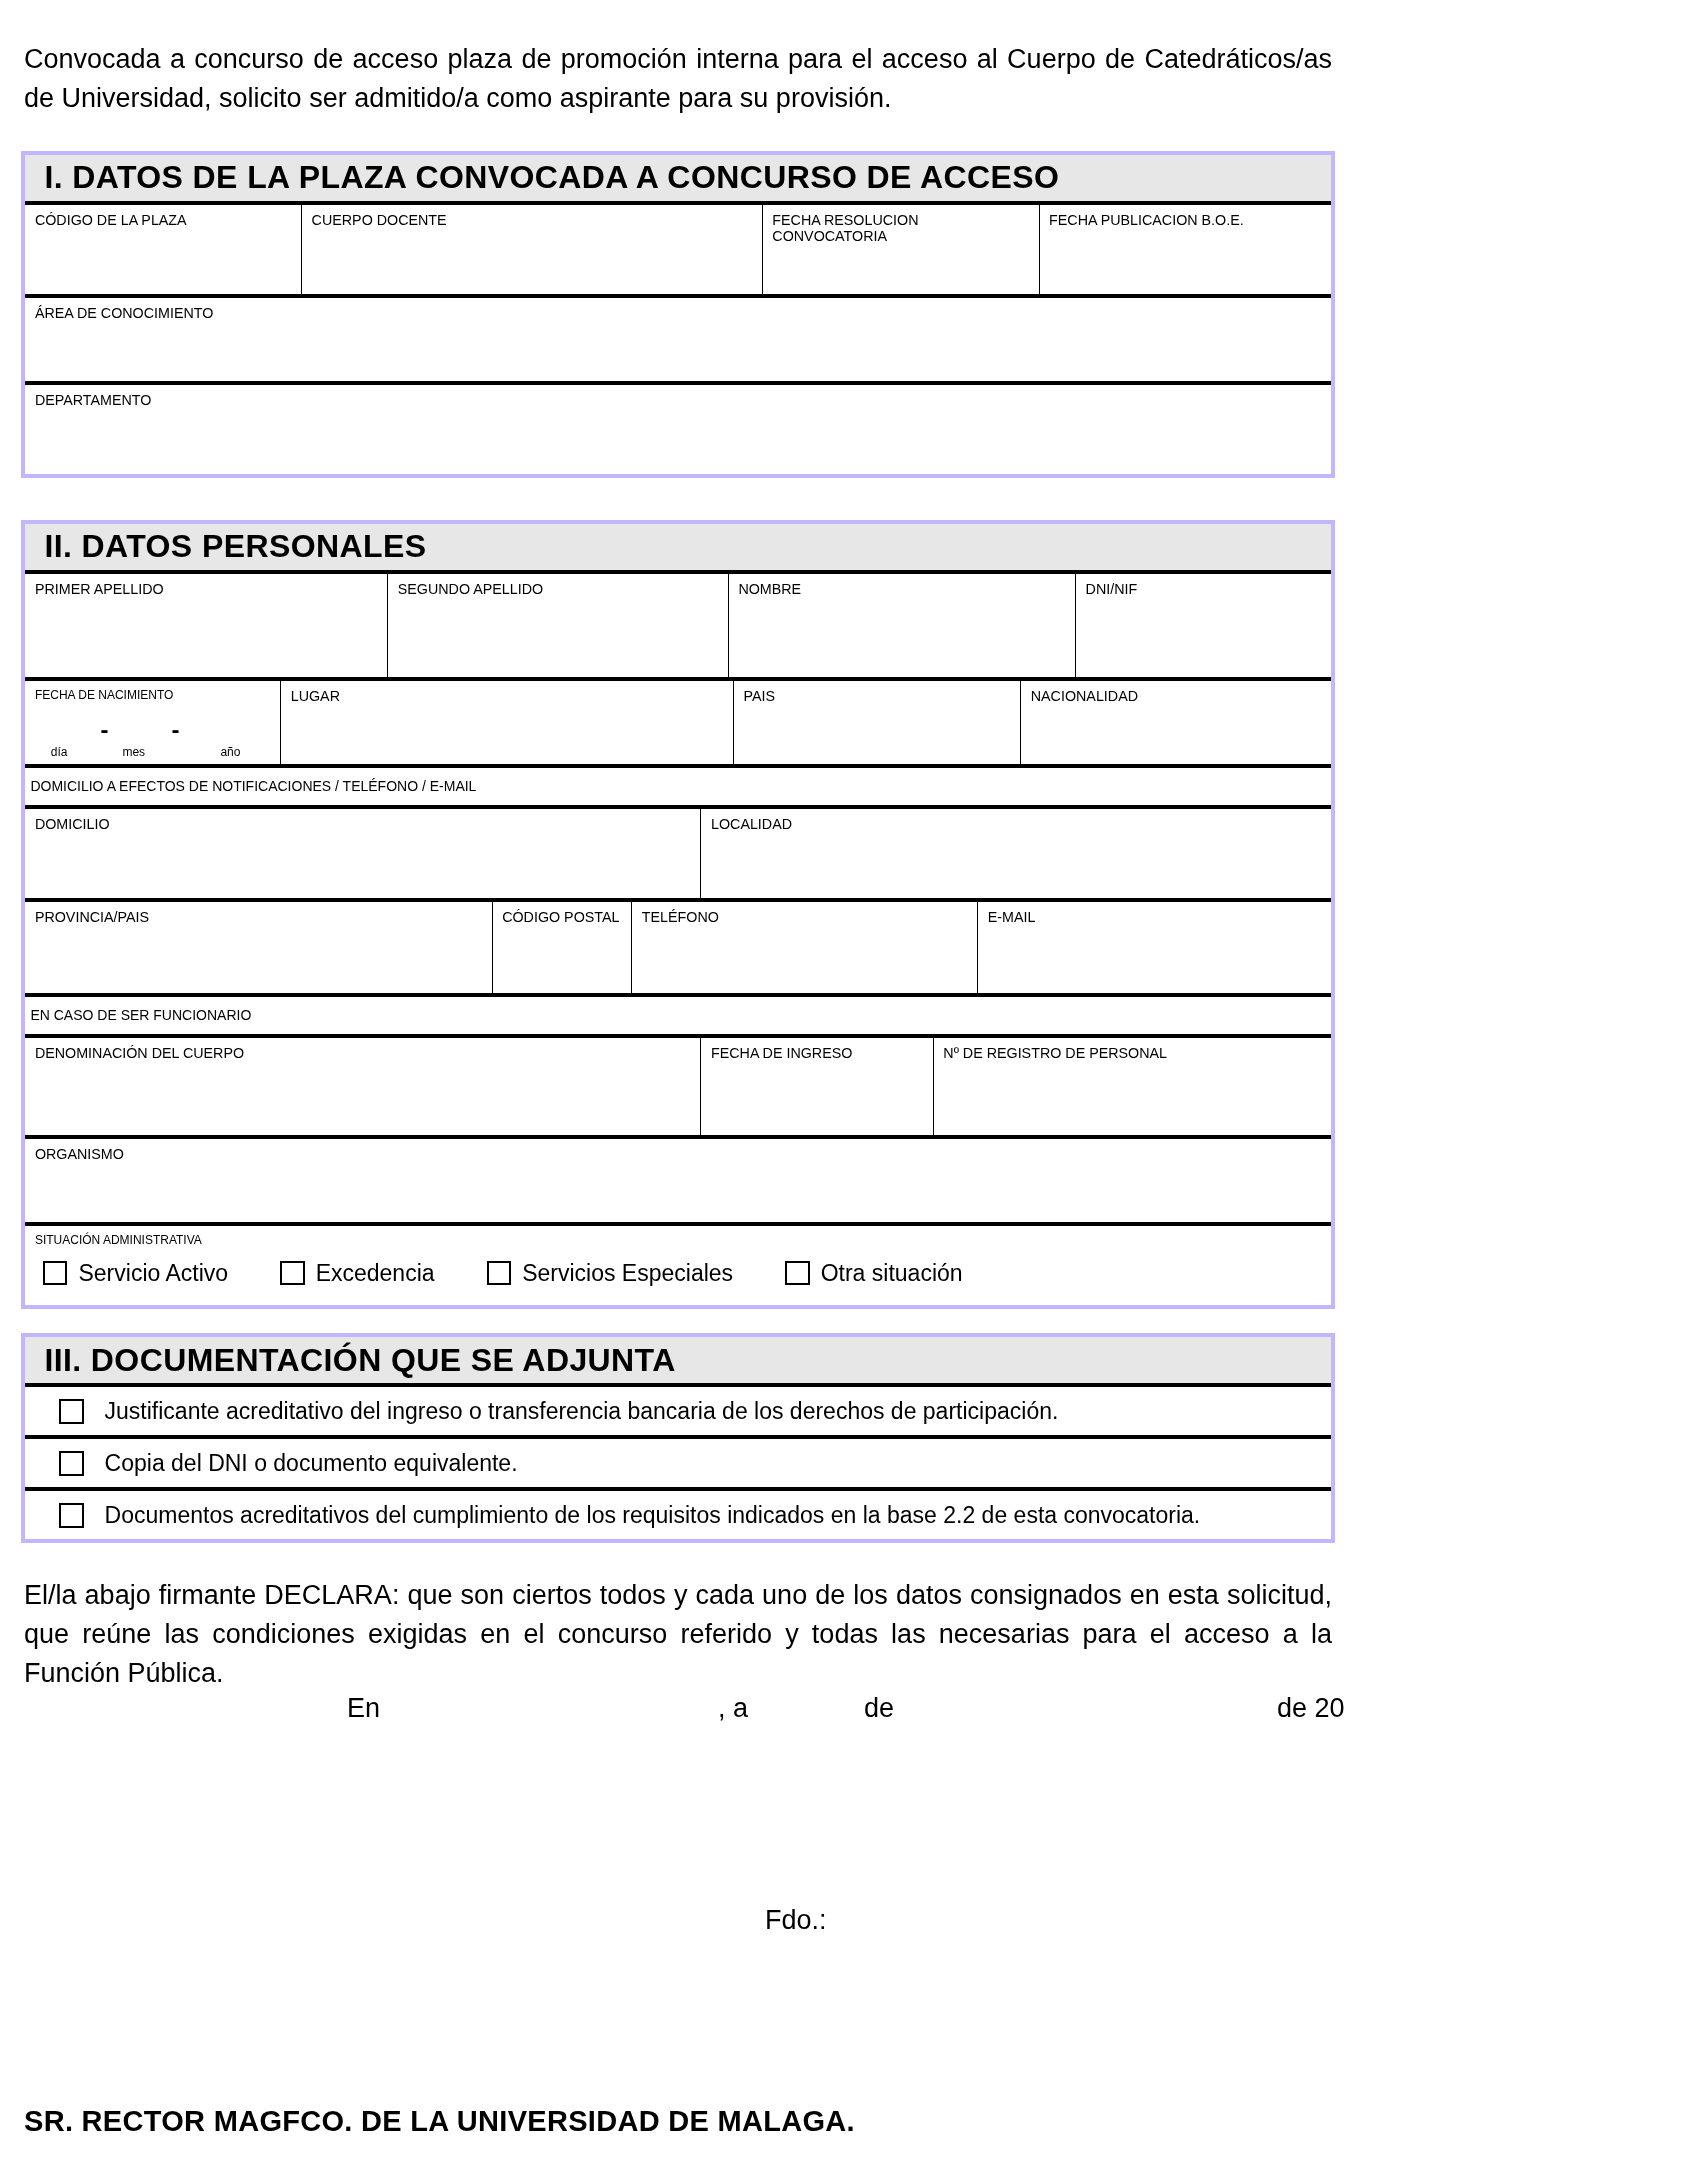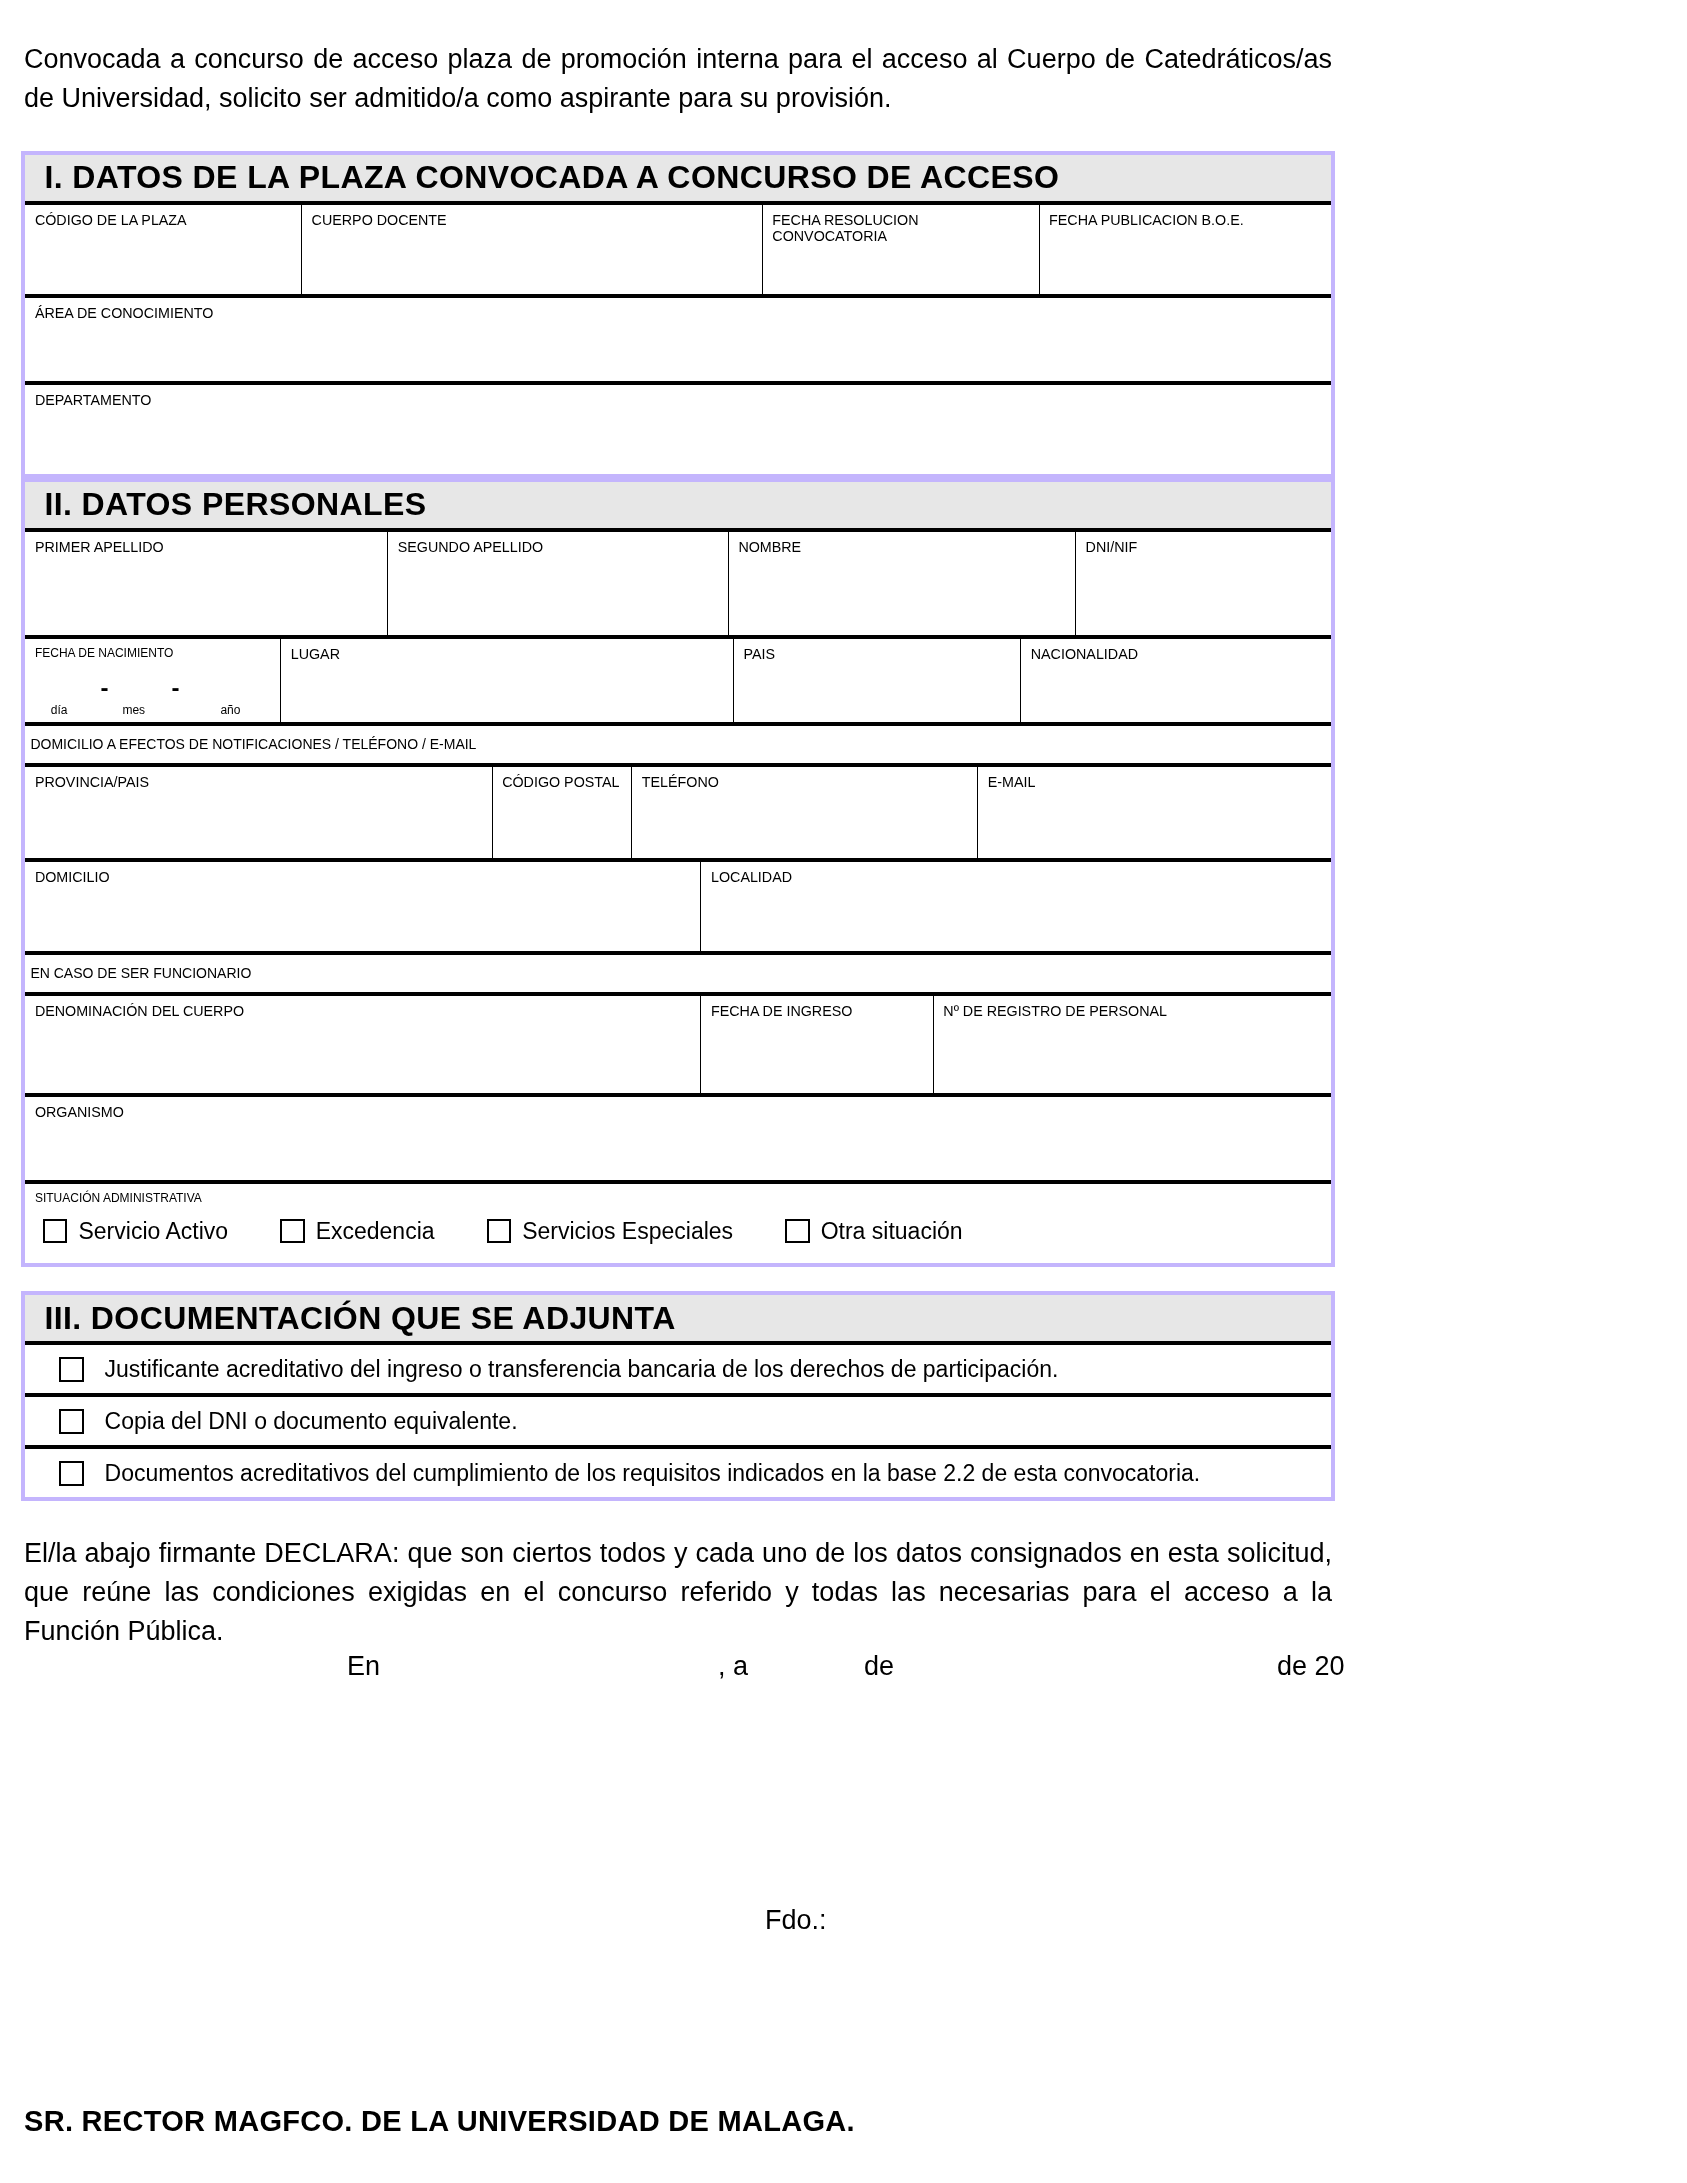--- a/index.html
+++ b/index.html
@@ -17,21 +17,21 @@
   }
   .intro{padding-top:40px;}
   .declaration{margin-top:33px;}
 
   .sec{
     margin:0 21.4px;
     border:4px solid #c4b5fd;
     background:#fff;
   }
   .sec1{margin-top:33px;}
-  .sec2{}
+  .sec2{margin-top:42px;}
   .sec3{margin-top:24.6px;}
   .sec-title{
     background:#e7e7e7;
     border-bottom:4px solid #000;
     height:46px;
     display:flex;align-items:center;
     padding-left:19px;
     font-size:32px;font-weight:bold;
     letter-spacing:0.4px;
   }
@@ -204,41 +204,41 @@
       <div class="cell c3">
         <span class="lbl">PAIS</span>
       </div>
       <div class="cell c4">
         <span class="lbl">NACIONALIDAD</span>
       </div>
     </div>
 
     <div class="subhead">DOMICILIO A EFECTOS DE NOTIFICACIONES / TELÉFONO / E-MAIL</div>
 
+    <div class="frow s2dom">
+      <div class="cell c1">
+        <span class="lbl">DOMICILIO</span>
+      </div>
+      <div class="cell c2">
+        <span class="lbl">LOCALIDAD</span>
+      </div>
+    </div>
+
     <div class="frow s2prov">
       <div class="cell c1">
         <span class="lbl">PROVINCIA/PAIS</span>
       </div>
       <div class="cell c2">
         <span class="lbl">CÓDIGO POSTAL</span>
       </div>
       <div class="cell c3">
         <span class="lbl">TELÉFONO</span>
       </div>
       <div class="cell c4">
         <span class="lbl">E-MAIL</span>
-      </div>
-    </div>
-
-    <div class="frow s2dom">
-      <div class="cell c1">
-        <span class="lbl">DOMICILIO</span>
-      </div>
-      <div class="cell c2">
-        <span class="lbl">LOCALIDAD</span>
       </div>
     </div>
 
     <div class="subhead">EN CASO DE SER FUNCIONARIO</div>
 
     <div class="frow s2den">
       <div class="cell c1">
         <span class="lbl">DENOMINACIÓN DEL CUERPO</span>
       </div>
       <div class="cell c2">

